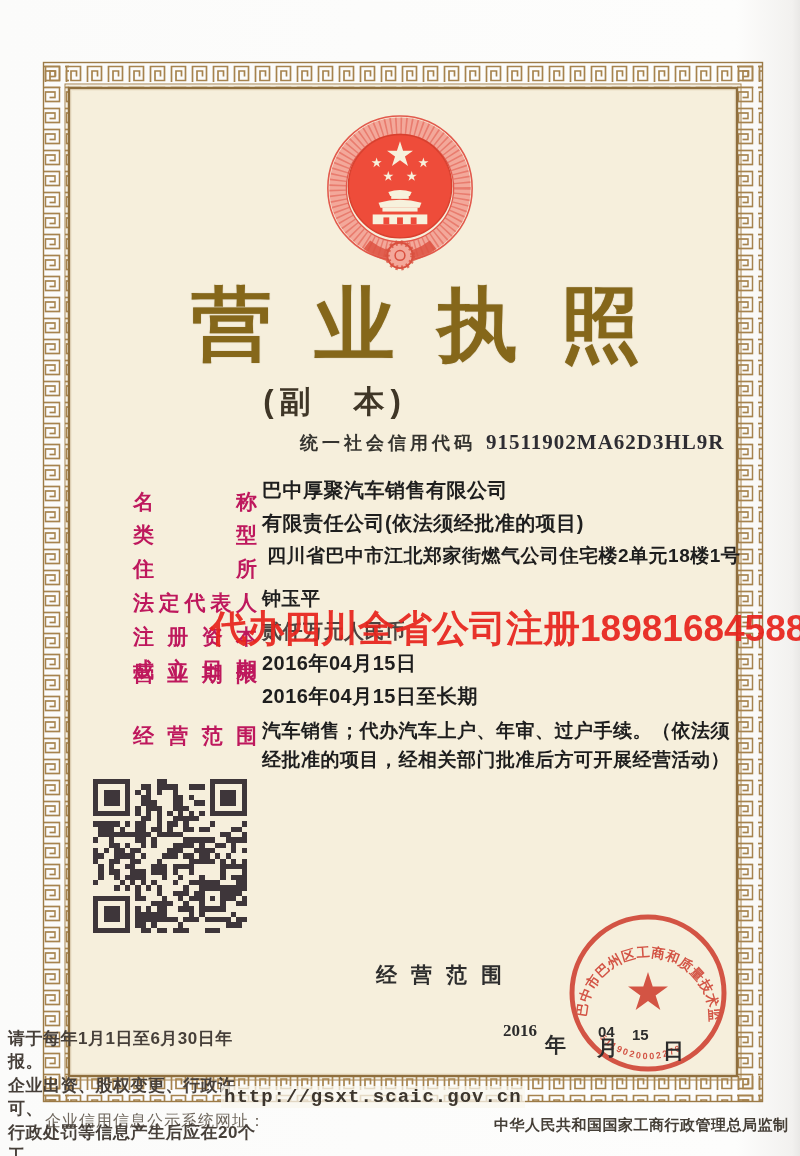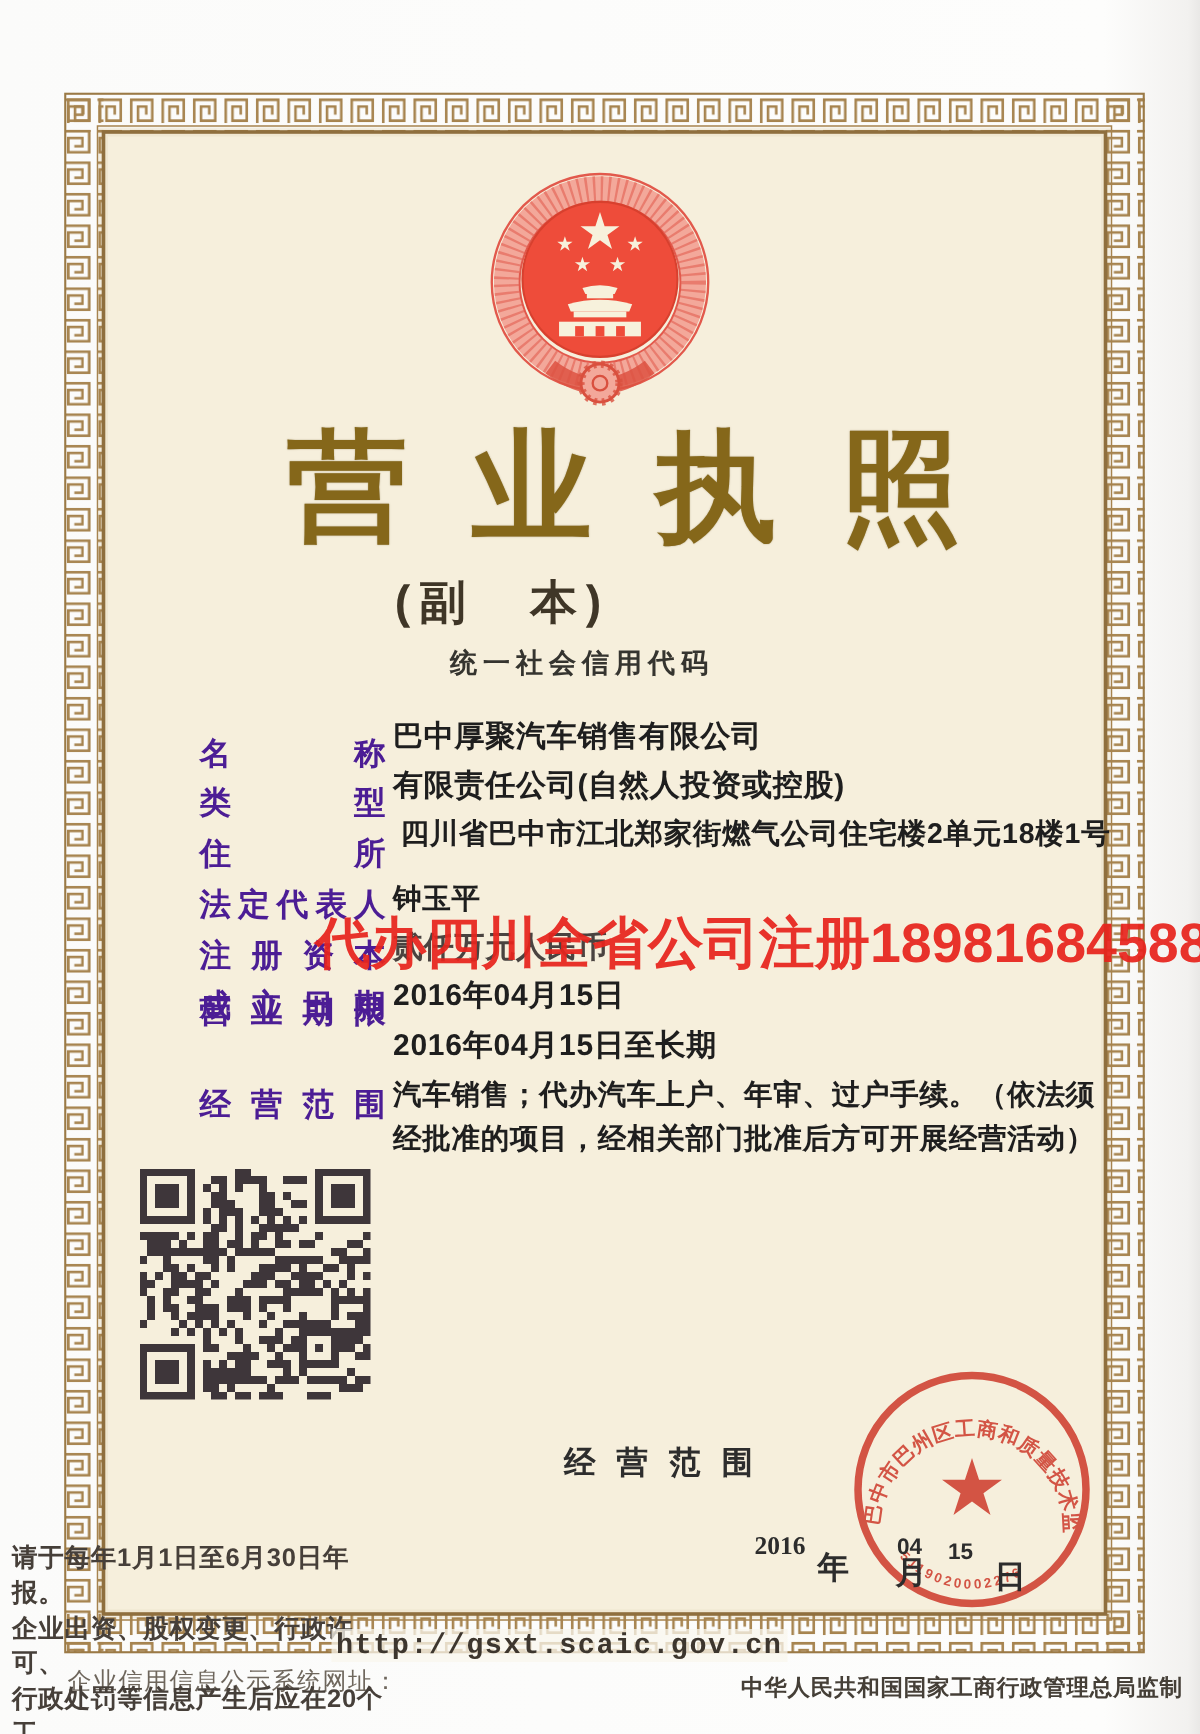--- a/index.html
+++ b/index.html
@@ -23,21 +23,21 @@
   .subtitle{
     left:0;top:381px;width:664px;text-align:center;z-index:3;
     font-size:31px;font-weight:600;color:#3f3627;letter-spacing:6px;text-indent:6px;
   }
   .code-row{left:300px;top:430px;z-index:3;display:flex;align-items:baseline;justify-content:flex-end;}
   .code-label{font-size:18px;font-weight:700;color:#35342f;letter-spacing:4px;margin-right:10px;white-space:nowrap;}
   .code-value{font-family:"Liberation Serif","DejaVu Serif",serif;font-size:21px;font-weight:600;color:#2e2d33;letter-spacing:1px;white-space:nowrap;}
   
   .f-label{
     left:133px;width:124px;z-index:3;
-    font-size:21px;font-weight:700;color:#4c1d95;
+    font-size:21px;font-weight:700;color:#be185d;
     text-align:justify;text-align-last:justify;text-justify:inter-character;
     white-space:nowrap;
   }
   .f-value{
     left:262px;z-index:3;font-size:20px;font-weight:600;color:#1e1e1e;
     white-space:nowrap;letter-spacing:.5px;
   }
   .f-value.wrap{white-space:normal;width:482px;line-height:1.55;}
   
   .watermark{
@@ -129,27 +129,28 @@
     <rect x="77" y="108" width="6" height="7" fill="#ee4c3a"></rect>
     <rect x="91" y="108" width="6" height="7" fill="#ee4c3a"></rect>
   </g>
 </svg>
 
 <div class="abs page-title">营业执照</div>
 <div class="abs subtitle">(副　本)</div>
 
 <div class="abs code-row">
   <span class="code-label">统一社会信用代码</span>
+  <span class="code-value">91511902MA62D3HL9R</span>
 </div>
 
 <div class="abs f-label" style="top:488px">名称</div>
 <div class="abs f-value" style="top:477px">巴中厚聚汽车销售有限公司</div>
 
 <div class="abs f-label" style="top:521px">类型</div>
-<div class="abs f-value" style="top:510px">有限责任公司(自然人投资或控股)</div>
+<div class="abs f-value" style="top:510px">有限责任公司(依法须经批准的项目)</div>
 
 <div class="abs f-label" style="top:555px">住所</div>
 <div class="abs f-value" style="top:543px;left:267px;font-size:19px">四川省巴中市江北郑家街燃气公司住宅楼2单元18楼1号</div>
 
 <div class="abs f-label" style="top:589px">法定代表人</div>
 <div class="abs f-value" style="top:586px;font-size:19px">钟玉平</div>
 
 <div class="abs f-label" style="top:623px">注册资本</div>
 <div class="abs f-value" style="top:618px;color:#4a4340">贰仟万元人民币</div>
 

